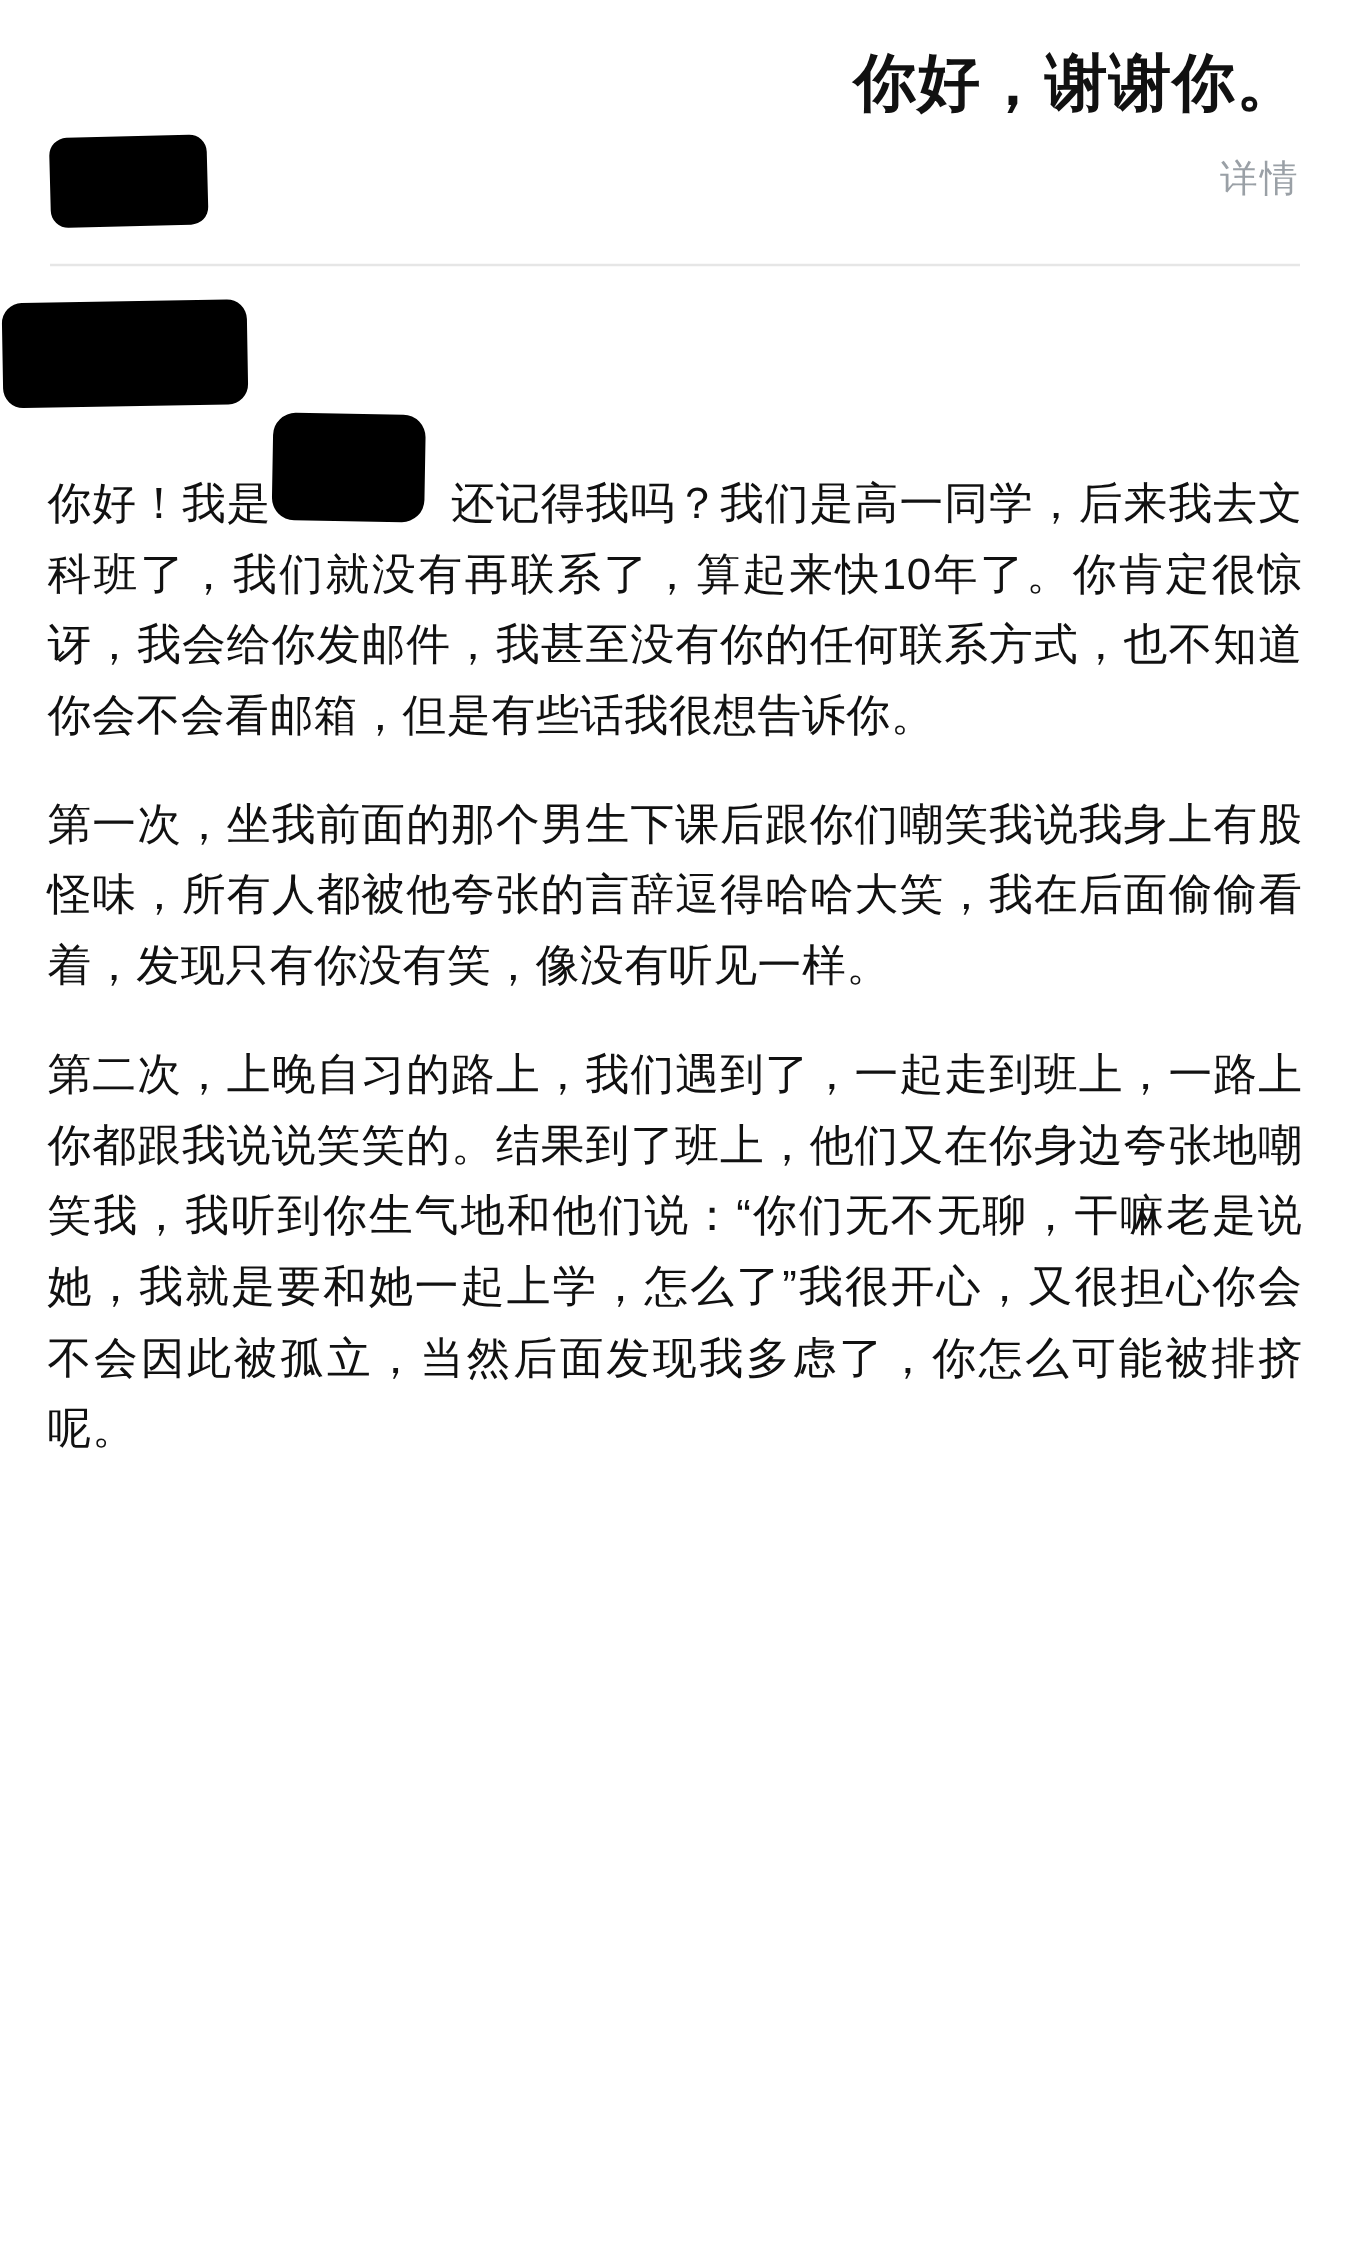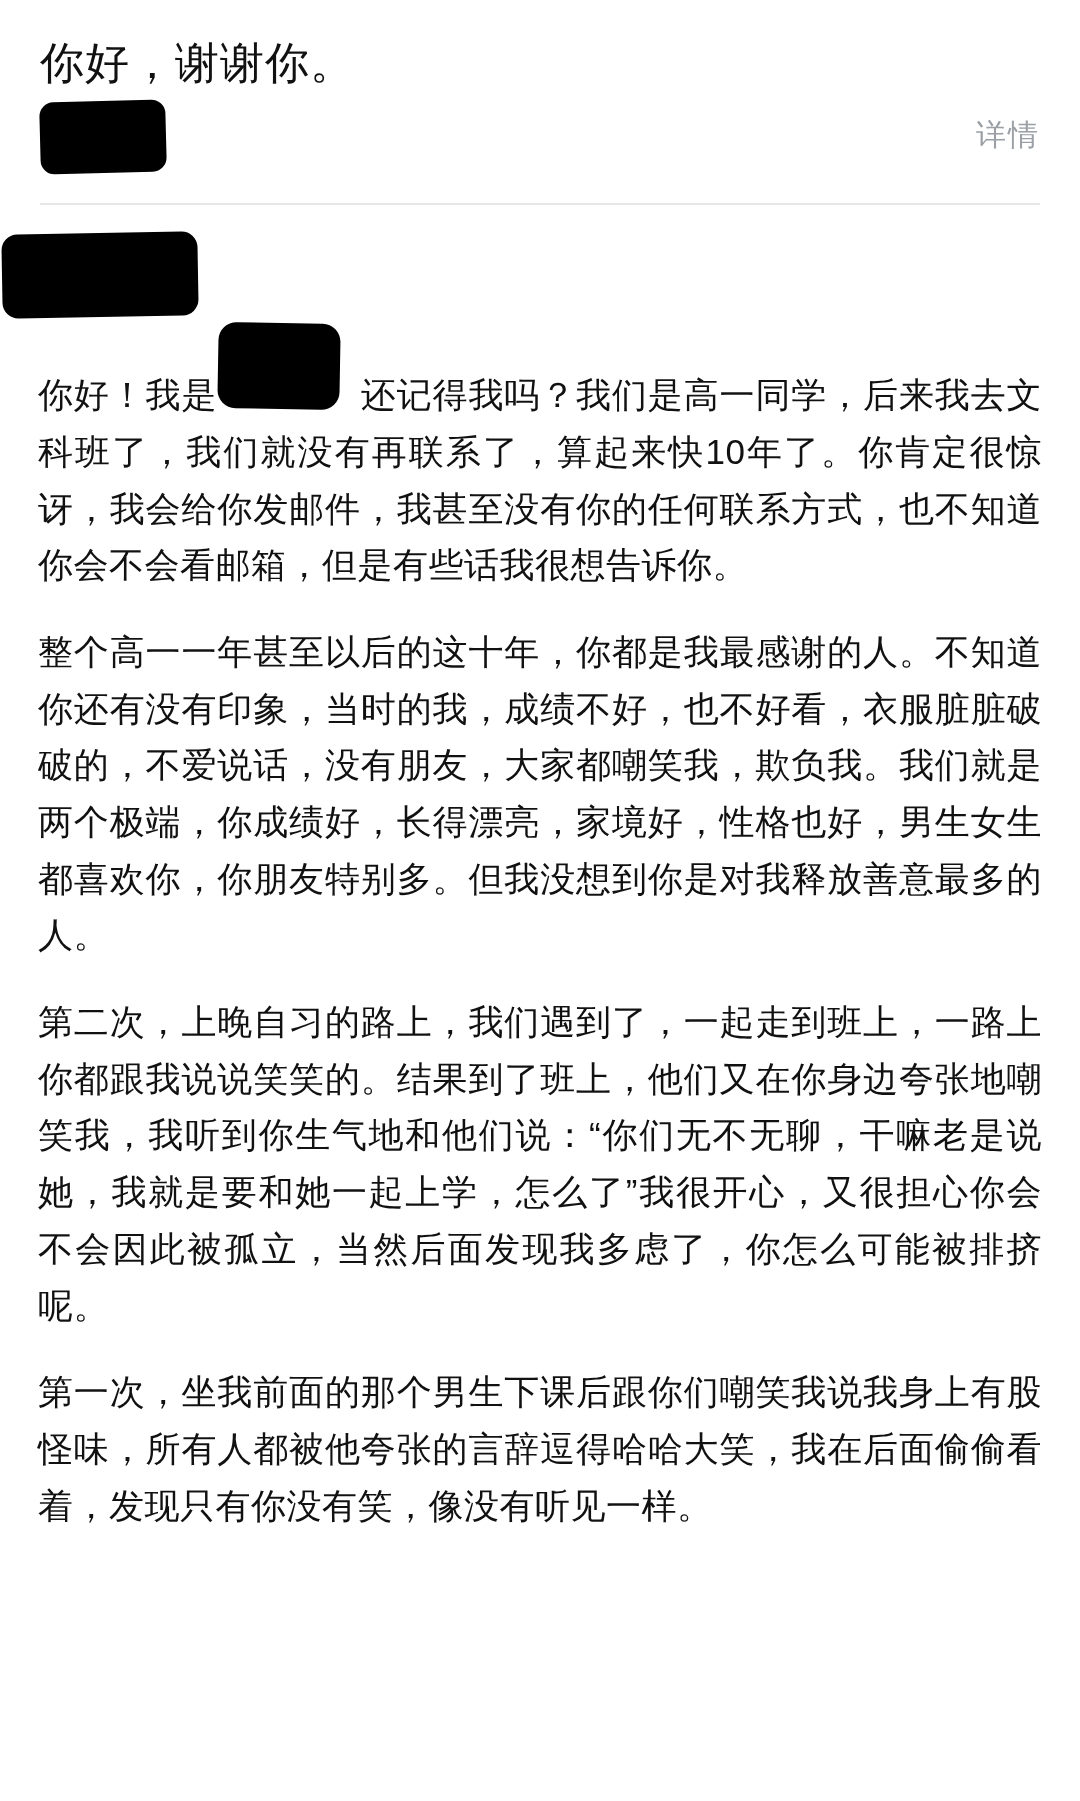--- a/index.html
+++ b/index.html
@@ -23,26 +23,27 @@
     background: #ffffff;
   }
 
   
   .header {
     position: relative;
     padding: 34px 40px 0 40px;
     box-sizing: border-box;
   }
   .subject-title {
-    font-size: 44px;
-    font-weight: normal;
+    font-size: 50px;
+    font-weight: bold;
     letter-spacing: 1px;
     color: #111111;
     line-height: 1.3;
     margin: 0;
+    text-align: right;
   }
   .header-row {
     position: relative;
     height: 96px;
     padding-left: 48px;
   }
   .redaction {
     background: #000000;
     display: block;
     position: absolute;
@@ -124,18 +125,17 @@
     <div class="divider"></div>
   </div>
 
   <div class="mail-body">
     <span class="redaction redact-addr"></span>
     <span class="redaction redact-name"></span>
 
     <div class="body-spacer"></div>
 
     <p class="para first">你好！我是　　　　还记得我吗？我们是高一同学，后来我去文科班了，我们就没有再联系了，算起来快10年了。你肯定很惊讶，我会给你发邮件，我甚至没有你的任何联系方式，也不知道你会不会看邮箱，但是有些话我很想告诉你。</p>
-    <p class="para">整个高一一年甚至以后的这十年，你都是我最感谢的人。不知道你还有没有印象，当时的我，成绩不好，也不好看，衣服脏脏破破的，不爱说话，没有朋友，大家都嘲笑我，欺负我。我们就是两个极端，你成绩好，长得漂亮，家境好，性格也好，男生女生都喜欢你，你朋友特别多。但我没想到你是对我释放善意最多的人。</p>
+    <p class="para">第一次，坐我前面的那个男生下课后跟你们嘲笑我说我身上有股怪味，所有人都被他夸张的言辞逗得哈哈大笑，我在后面偷偷看着，发现只有你没有笑，像没有听见一样。</p>
     <p class="para">第二次，上晚自习的路上，我们遇到了，一起走到班上，一路上你都跟我说说笑笑的。结果到了班上，他们又在你身边夸张地嘲笑我，我听到你生气地和他们说：“你们无不无聊，干嘛老是说她，我就是要和她一起上学，怎么了”我很开心，又很担心你会不会因此被孤立，当然后面发现我多虑了，你怎么可能被排挤呢。</p>
-    <p class="para">第一次，坐我前面的那个男生下课后跟你们嘲笑我说我身上有股怪味，所有人都被他夸张的言辞逗得哈哈大笑，我在后面偷偷看着，发现只有你没有笑，像没有听见一样。</p>
   </div>
 
 </div>
 
 </body></html>

